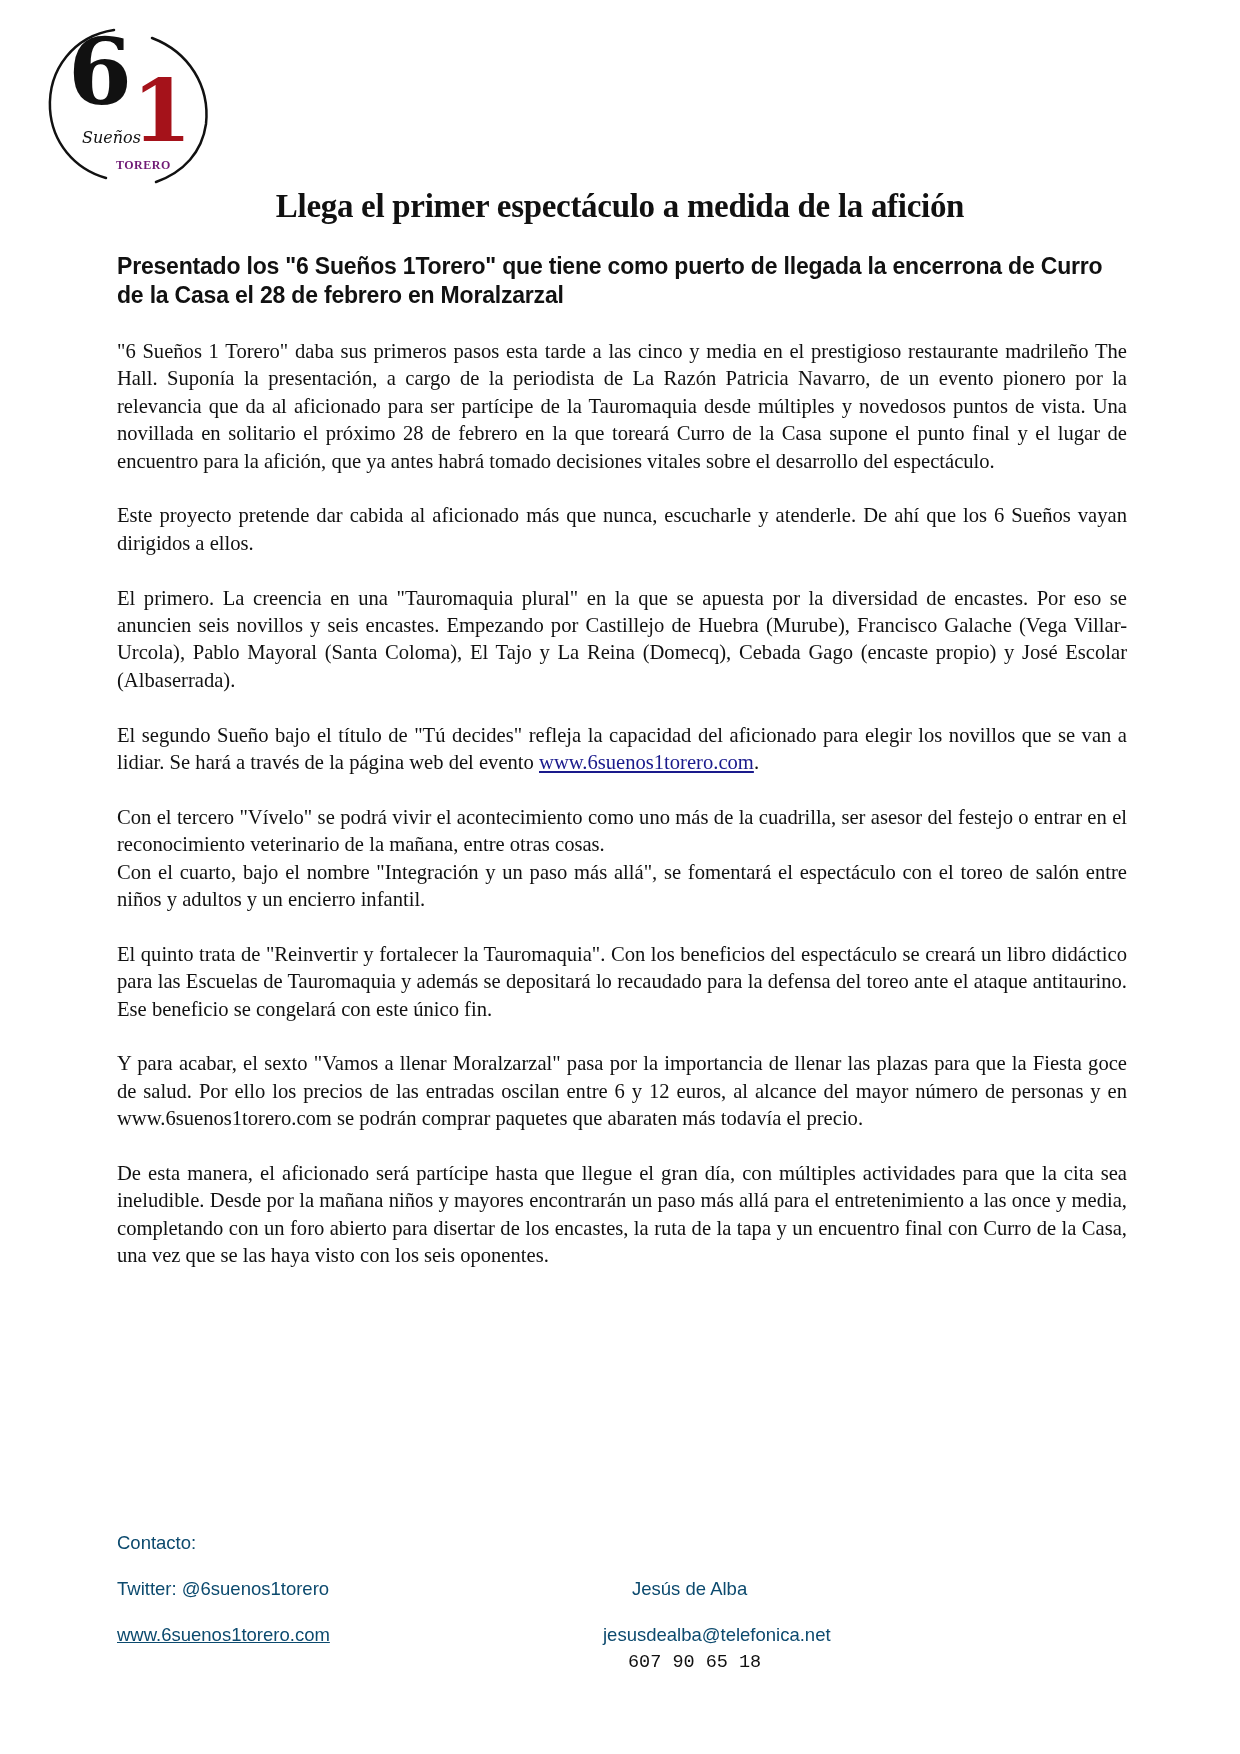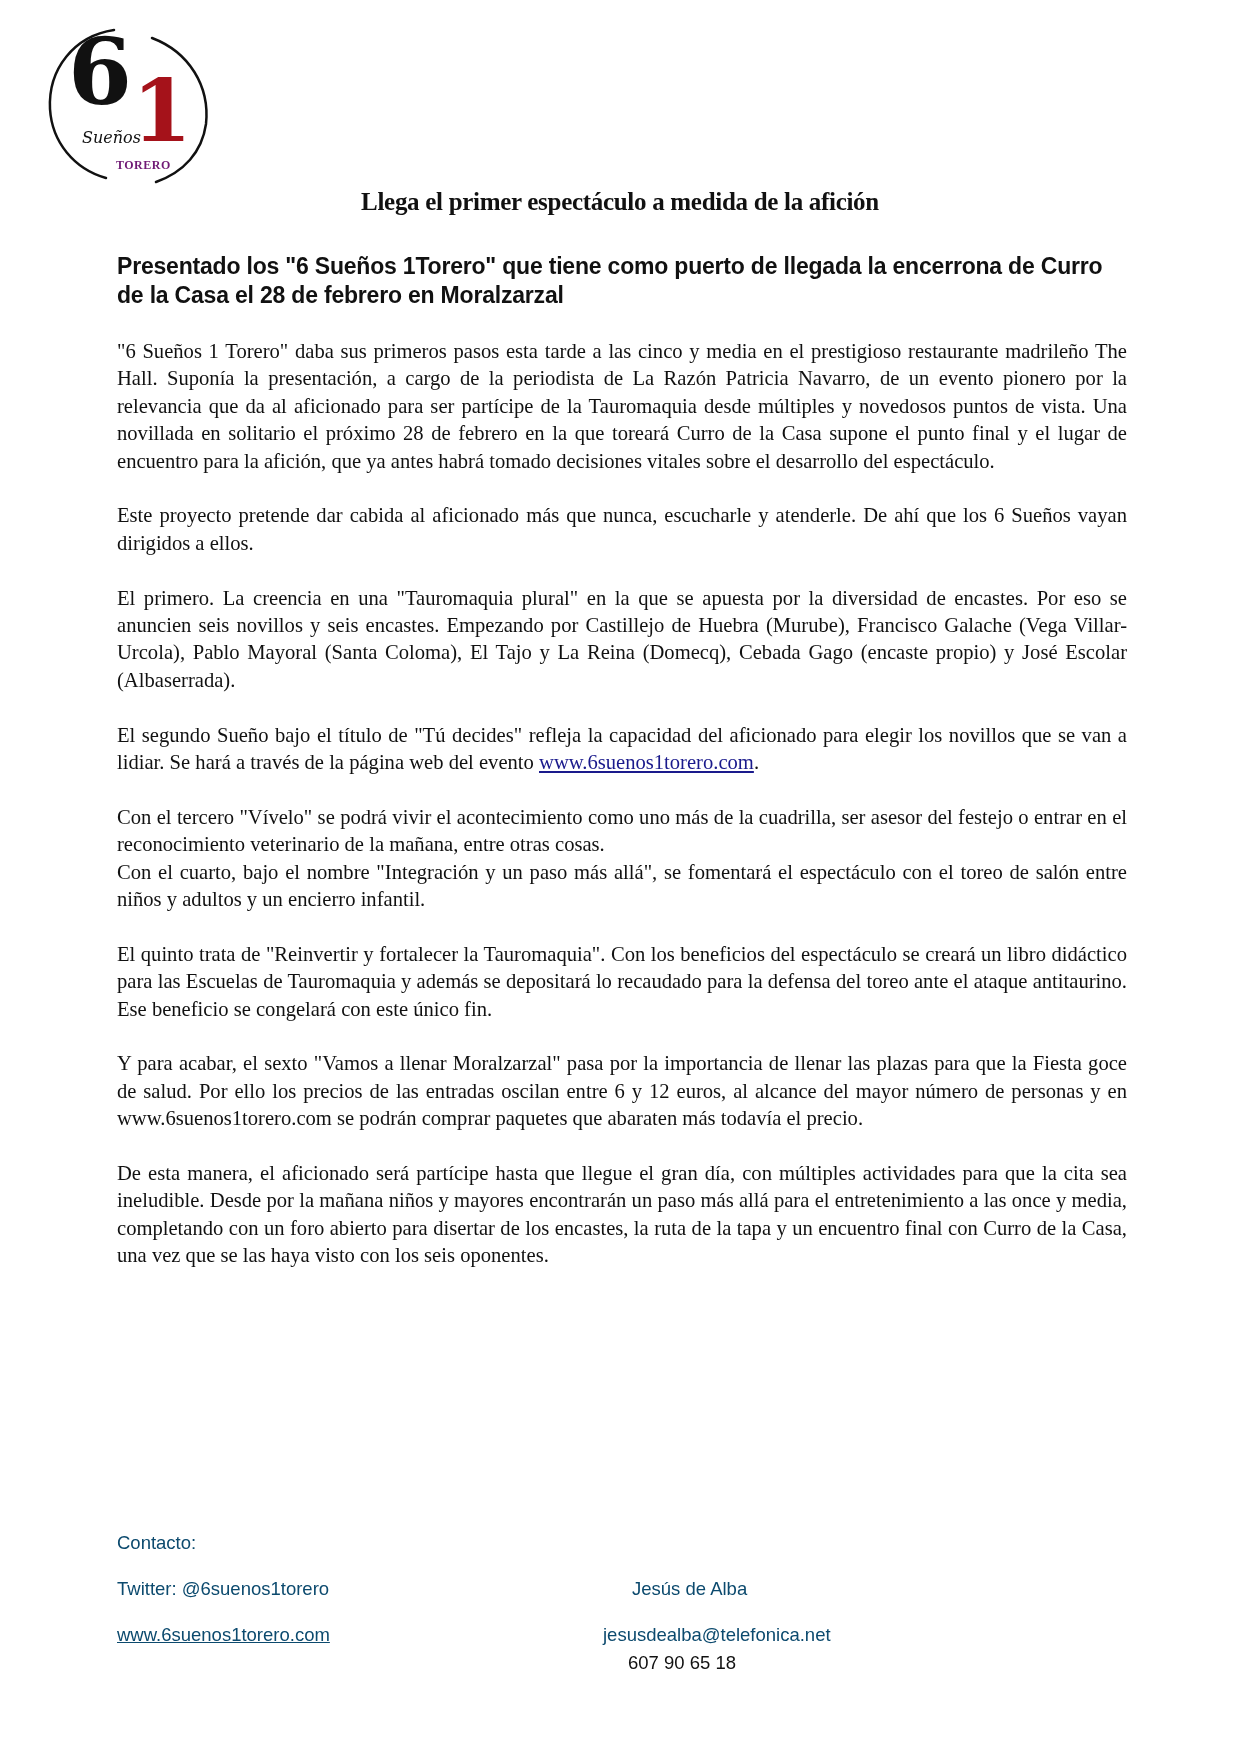--- a/index.html
+++ b/index.html
@@ -8,33 +8,33 @@
 
     
     .logo { position: absolute; left: 44px; top: 24px; width: 168px; height: 160px; }
     .logo svg { width: 168px; height: 160px; display: block; }
     .logo-six { position: absolute; left: 24px; top: 2px; font-family: "DejaVu Serif", serif; font-size: 92px; font-weight: bold; color: #111; line-height: 1; }
     .logo-one { position: absolute; left: 88px; top: 44px; font-family: "DejaVu Serif", serif; font-size: 86px; font-weight: bold; color: #a5121a; line-height: 1; }
     .logo-suenos { position: absolute; left: 38px; top: 104px; font-family: "DejaVu Serif", serif; font-style: italic; font-size: 16px; color: #111; text-align: right; }
     .logo-torero { position: absolute; left: 72px; top: 134px; font-family: "Liberation Serif", serif; font-size: 12px; font-weight: bold; letter-spacing: 0.5px; color: #701a75; }
 
     .title { position: absolute; left: 0; width: 1240px; top: 188px; text-align: center;
-      font-family: "Liberation Serif", serif; font-weight: bold; font-size: 25px; letter-spacing: -0.3px; }
+      font-family: "Liberation Serif", serif; font-weight: bold; font-size: 33px; letter-spacing: -0.3px; }
 
     .subtitle { position: absolute; left: 117px; width: 1010px; top: 252px;
       font-family: "Liberation Sans", sans-serif; font-weight: bold; font-size: 23px; line-height: 29px; letter-spacing: -0.2px; }
 
     .body-text { position: absolute; left: 117px; width: 1010px; top: 338px;
       font-family: "Liberation Serif", serif; font-size: 20.6px; line-height: 27.4px; text-align: justify; }
     .body-text p { margin: 0 0 27.4px 0; }
     .body-text p.tight { margin-bottom: 0; }
     .link { color: #1a1a8c; text-decoration: underline; }
 
     .contact { position: absolute; font-family: "Liberation Sans", sans-serif; font-size: 18.5px; color: #0c4a6e; white-space: nowrap; }
-    .phone { position: absolute; font-family: Liberation Sans, sans-serif; font-size: 18.5px; color: #111; white-space: nowrap; }
+    .phone { position: absolute; font-family: Liberation Mono, monospace; font-size: 18.5px; color: #111; white-space: nowrap; }
   </style>
 </head>
 <body>
 
 <div class="page">
 
   <div class="logo">
     <svg viewBox="0 0 168 160">
       <path d="M70 6 C 30 12, 4 45, 6 85 C 8 118, 30 145, 62 154" fill="none" stroke="#111" stroke-width="2.5" stroke-linecap="round"></path>
       <path d="M108 14 C 145 28, 166 62, 162 100 C 158 128, 140 148, 112 158" fill="none" stroke="#111" stroke-width="2.5" stroke-linecap="round"></path>

